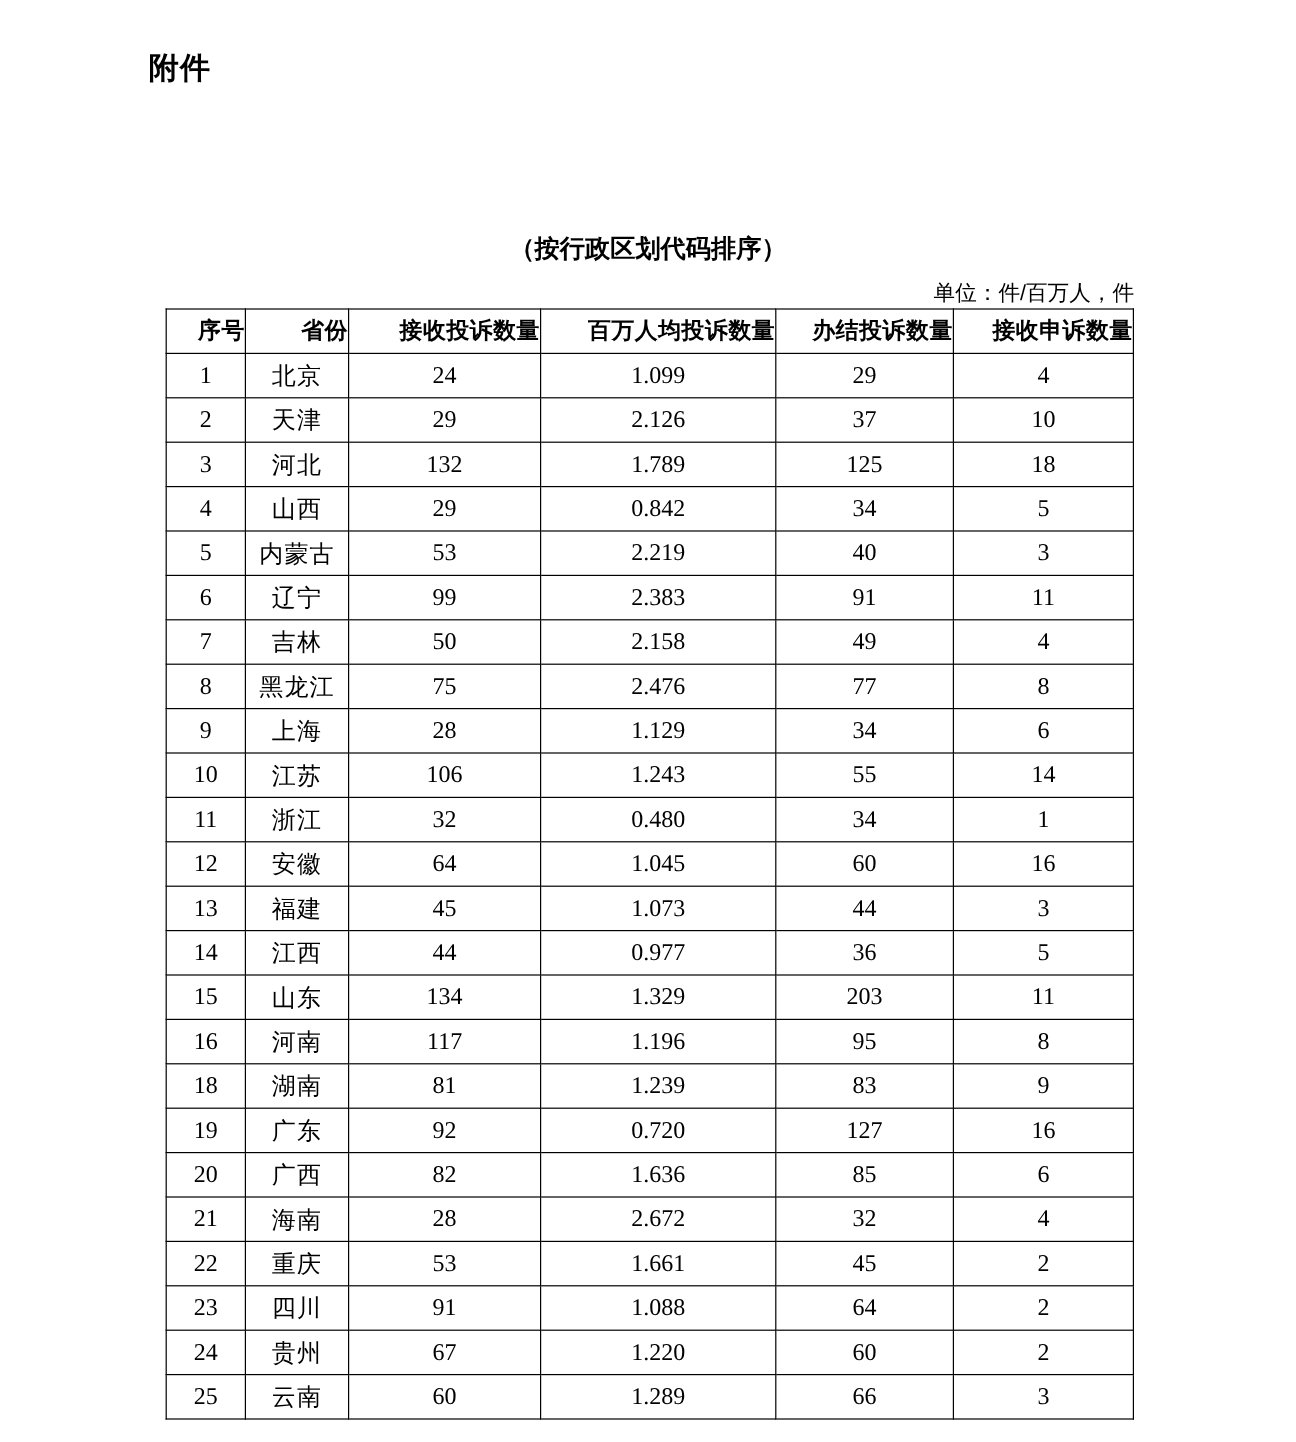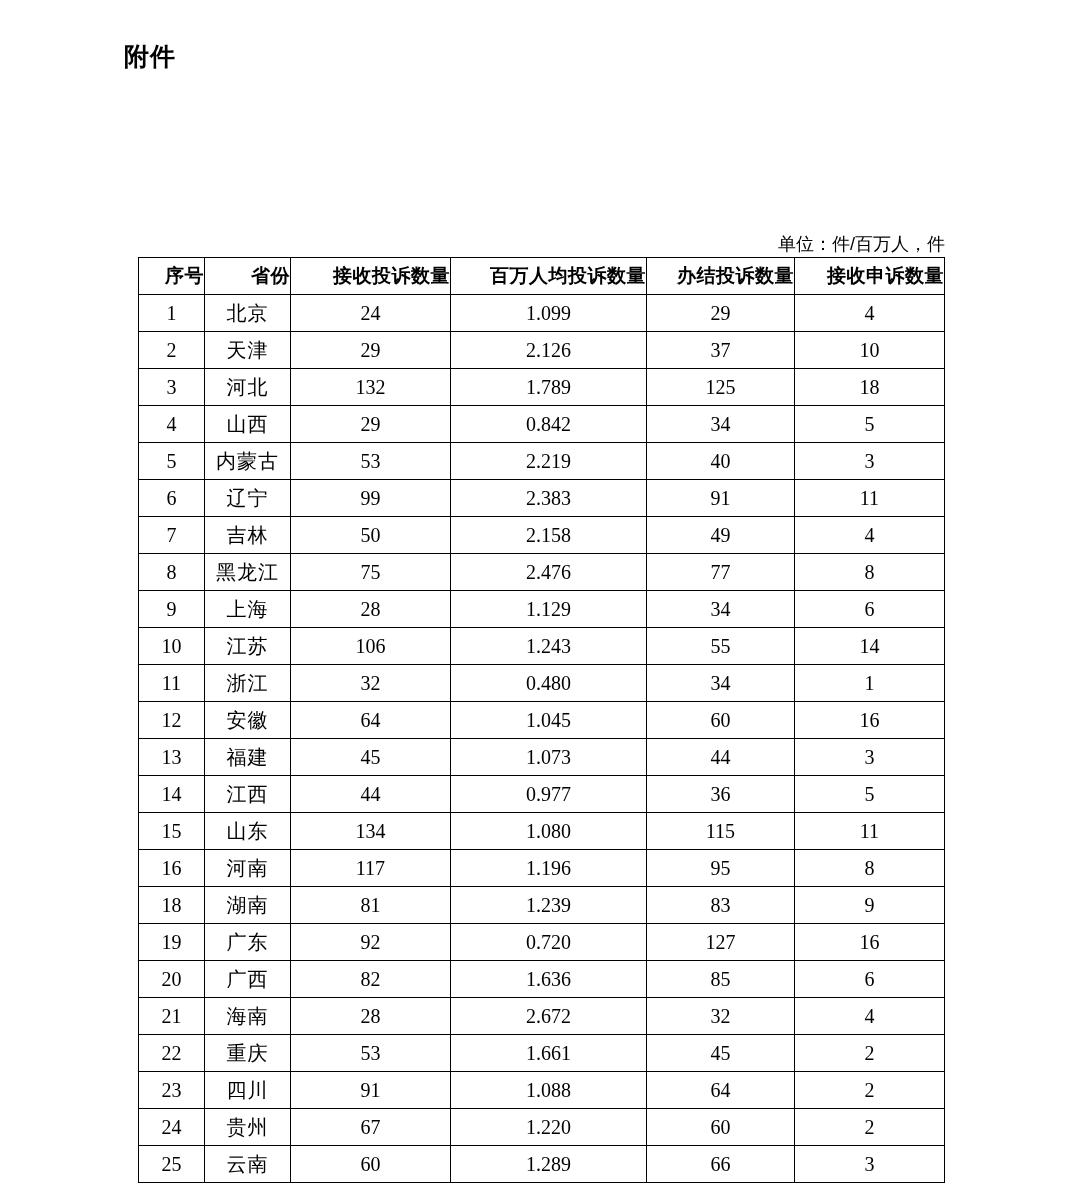--- a/index.html
+++ b/index.html
@@ -100,20 +100,21 @@
   col.c5 { width: 150px; }
 </style>
 </head>
 <body>
 
 <div class="page">
 
   <div class="attachment-label">附件</div>
 
 
+  <div class="doc-subtitle">（按行政区划代码排序）</div>
 
   <div class="unit-note">单位：件/百万人，件</div>
 
   <table class="stats">
     <colgroup>
       <col class="c0">
         <col class="c1">
         <col class="c2">
         <col class="c3">
         <col class="c4">
@@ -239,22 +240,22 @@
           <td class="prov">江西</td>
           <td class="num">44</td>
           <td class="num">0.977</td>
           <td class="num">36</td>
           <td class="num">5</td>
         </tr>
         <tr>
           <td class="idx">15</td>
           <td class="prov">山东</td>
           <td class="num">134</td>
-          <td class="num">1.080</td>
-          <td class="num">115</td>
+          <td class="num">1.329</td>
+          <td class="num">203</td>
           <td class="num">11</td>
         </tr>
         <tr>
           <td class="idx">16</td>
           <td class="prov">河南</td>
           <td class="num">117</td>
           <td class="num">1.196</td>
           <td class="num">95</td>
           <td class="num">8</td>
         </tr>

